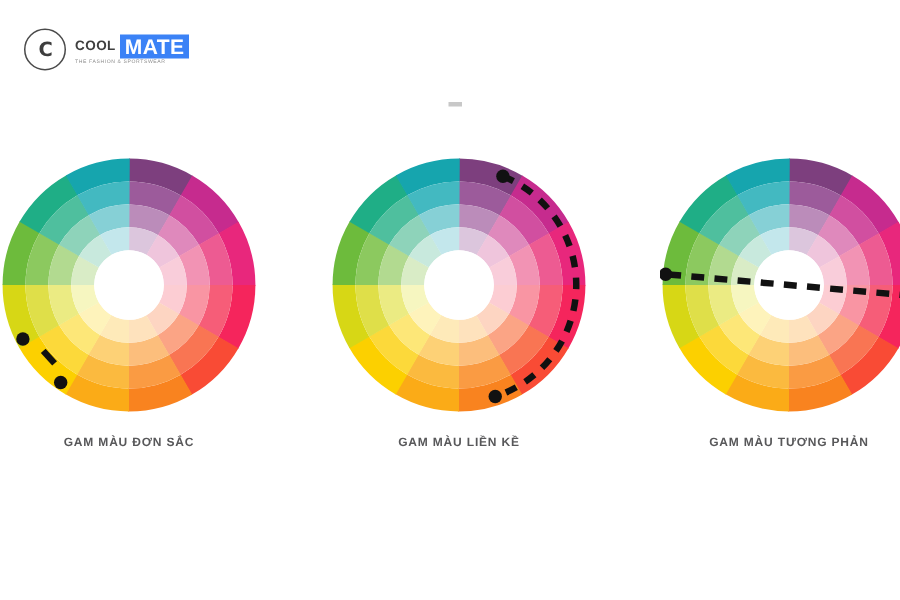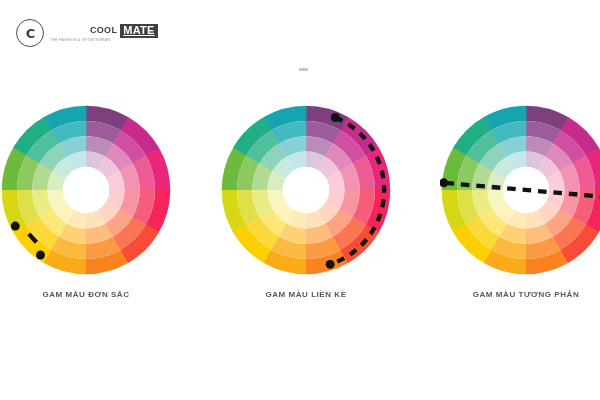--- a/index.html
+++ b/index.html
@@ -47,38 +47,36 @@
   .logo-text {
     display: flex;
     flex-direction: column;
     justify-content: center;
     gap: 1px;
   }
   .logo-wordmark {
     display: flex;
     align-items: center;
     gap: 3px;
-    margin-left: 40px;
   }
   .logo-word-1 {
     font-size: 9px;
     font-weight: bold;
     color: #3f3f3f;
     letter-spacing: 0.3px;
     line-height: 1;
   }
   .logo-word-2 {
-    font-size: 11px;
+    font-size: 14px;
     font-weight: bold;
     color: #ffffff;
-    background: #404040;
+    background: #3b82f6;
     padding: 1px 3px 1.5px 3px;
     letter-spacing: 0.3px;
     line-height: 1;
-    text-decoration: underline;
   }
   .logo-tagline {
     font-size: 3.4px;
     color: #8e8e8e;
     letter-spacing: 0.4px;
     line-height: 1;
     white-space: nowrap;
   }
 
   

